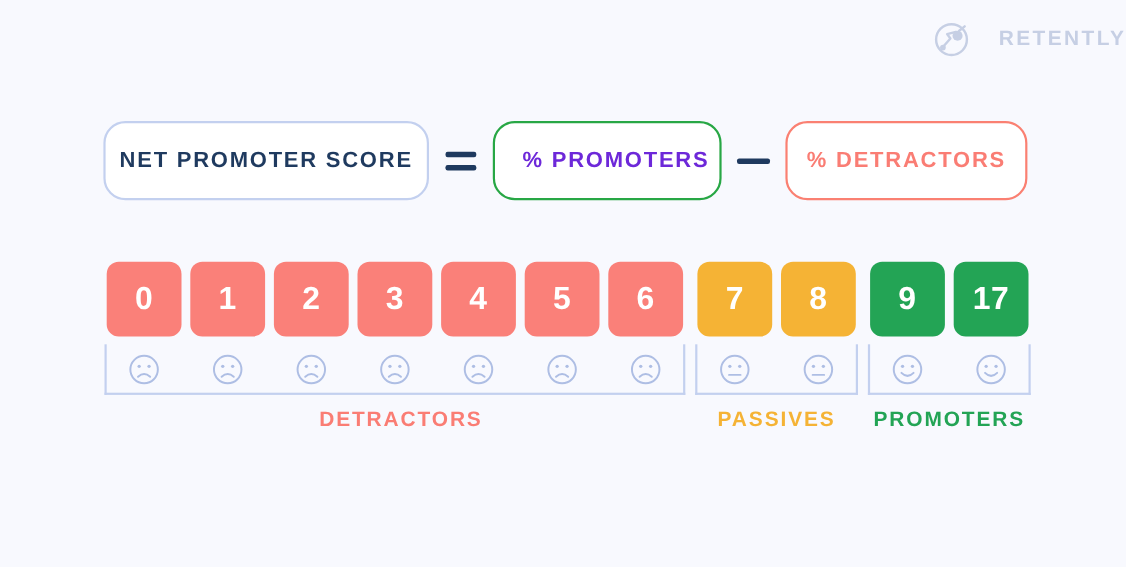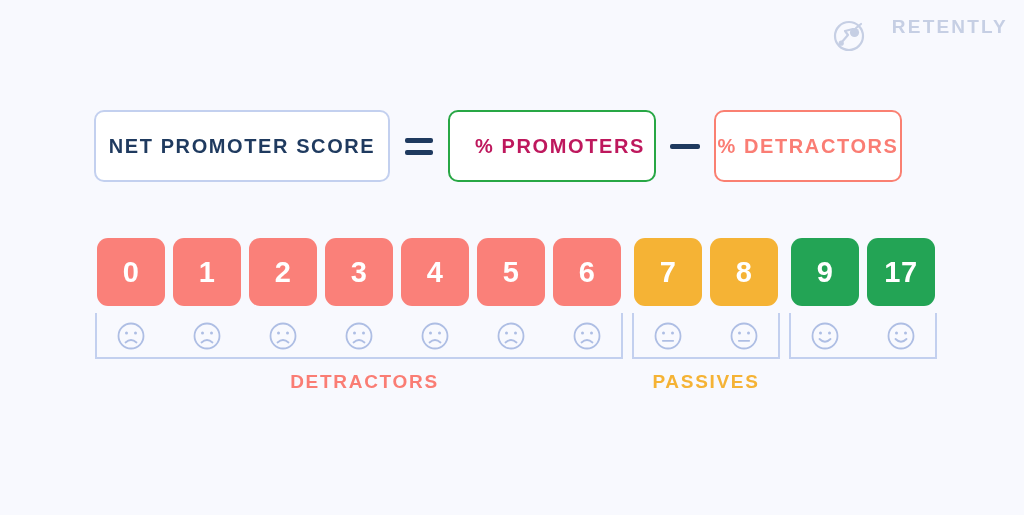--- a/index.html
+++ b/index.html
@@ -12,23 +12,23 @@
     background: #f8f9fe;
     font-family: "Liberation Sans", sans-serif;
     overflow: hidden;
     position: relative;
   }
 
   
   .brand {
     position: absolute;
     top: 16px;
-    right: 16px;
-    display: flex;
-    align-items: flex-start;
+    right: 0;
+    display: flex;
+    align-items: center;
     gap: 22px;
   }
   .brand-mark {
     width: 40px;
     height: 40px;
     display: block;
   }
   .brand-name {
     font-size: 19px;
     font-weight: bold;
@@ -39,46 +39,46 @@
   
   .formula {
     position: absolute;
     left: 94px;
     top: 110px;
     display: flex;
     align-items: center;
   }
   .fbox {
     height: 72px;
-    border-radius: 10px;
+    border-radius: 20px;
     background: #ffffff;
     display: flex;
     align-items: center;
     justify-content: center;
     box-sizing: border-box;
   }
   .fbox-nps {
     width: 296px;
     border: 2px solid #c3d0ef;
   }
   .fbox-prom {
     width: 208px;
     border: 2px solid #28a745;
   }
   .fbox-detr {
-    width: 188px;
+    width: 220px;
     border: 2px solid #fa8072;
   }
   .fbox-label {
     font-size: 20px;
     font-weight: bold;
     letter-spacing: 1.6px;
   }
   .lbl-nps  { color: #1f3a5f; }
-  .lbl-prom { color: #be185d; margin-left: 16px; }
+  .lbl-prom { color: #6d28d9; margin-left: 16px; }
   .lbl-detr { color: #fa7d74; }
 
   .op {
     width: 58px;
     display: flex;
     flex-direction: column;
     align-items: center;
     justify-content: center;
     gap: 7px;
   }
@@ -322,15 +322,16 @@
       </span>
       <span class="face-cell">
         <svg class="face" viewBox="0 0 30 30">
             <circle cx="15" cy="15" r="12.5" fill="none" stroke="#aebee4" stroke-width="1.8"></circle>
             <circle cx="10.5" cy="12" r="1.5" fill="#aebee4"></circle>
             <circle cx="19.5" cy="12" r="1.5" fill="#aebee4"></circle>
             <path d="M9.5 18 Q15 23.5 20.5 18" fill="none" stroke="#aebee4" stroke-width="1.8" stroke-linecap="round"></path>
           </svg>
       </span>
     </div>
+    <div class="group-label lab-prom">PROMOTERS</div>
   </div>
 
 </div>
 
 </body></html>

